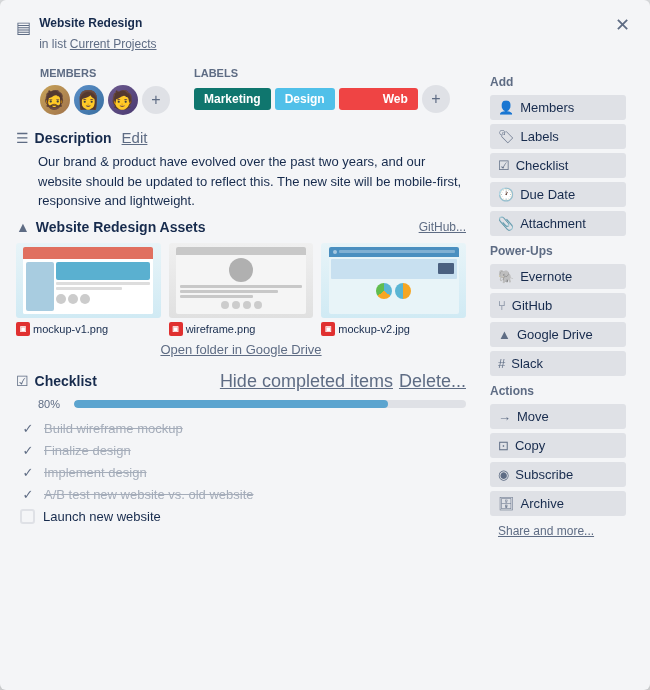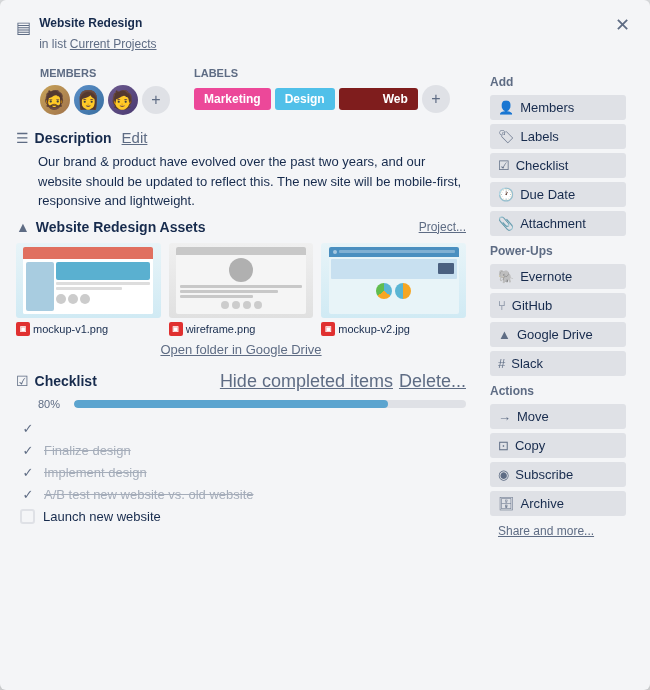--- a/index.html
+++ b/index.html
@@ -128,23 +128,23 @@
       gap: 4px;
     }
     .label-tag {
       padding: 4px 10px;
       border-radius: 3px;
       font-size: 12px;
       font-weight: 700;
       color: #fff;
       cursor: pointer;
     }
-    .label-marketing { background: #ec4899; }
+    .label-marketing { background: #0f766e; }
     .label-design { background: #50c0e9; }
-    .label-web { background: #7f1d1d; padding-left: 44px; }
+    .label-web { background: #ef4444; padding-left: 44px; }
     
     .section-header-row {
       display: flex;
       align-items: center;
       gap: 6px;
       margin-bottom: 6px;
     }
     .section-icon { color: #5e6c84; font-size: 14px; }
     .section-title {
       font-size: 14px;
@@ -417,21 +417,21 @@
         <a class="edit-link">Edit</a>
       </div>
       <p class="description-text">Our brand &amp; product have evolved over the past two years, and our website should be updated to reflect this. The new site will be mobile-first, responsive and lightweight.</p>
 
       <div class="assets-section">
         <div class="assets-header">
           <div class="assets-header-left">
             <span class="section-icon">▲</span>
             <span class="section-title">Website Redesign Assets</span>
           </div>
-          <a class="remove-link">Project...</a>
+          <a class="remove-link">GitHub...</a>
         </div>
         <div class="thumbnails-row">
 
           <div class="thumb-item">
             <div class="thumb-img thumb-img-1">
               <div style="width:90%;height:90%;display:flex;flex-direction:column;overflow:hidden;border-radius:2px;background:#fff;">
                 <div style="height:12px;background:#e07060;"></div>
                 <div style="flex:1;display:flex;padding:3px;gap:2px;background:#fff;">
                   <div style="width:22%;background:#a8cce0;border-radius:2px;"></div>
                   <div style="flex:1;display:flex;flex-direction:column;gap:2px;">
@@ -519,20 +519,21 @@
         </div>
         <div class="progress-row">
           <span class="progress-pct">80%</span>
           <div class="progress-bar-bg">
             <div class="progress-bar-fill" style="width: 80%;"></div>
           </div>
         </div>
         <div class="checklist-items">
           <div class="checklist-item">
             <span class="check-icon checked">✓</span>
+            <span class="item-text-done">Build wireframe mockup</span>
           </div>
           <div class="checklist-item">
             <span class="check-icon checked">✓</span>
             <span class="item-text-done">Finalize design</span>
           </div>
           <div class="checklist-item">
             <span class="check-icon checked">✓</span>
             <span class="item-text-done">Implement design</span>
           </div>
           <div class="checklist-item">

